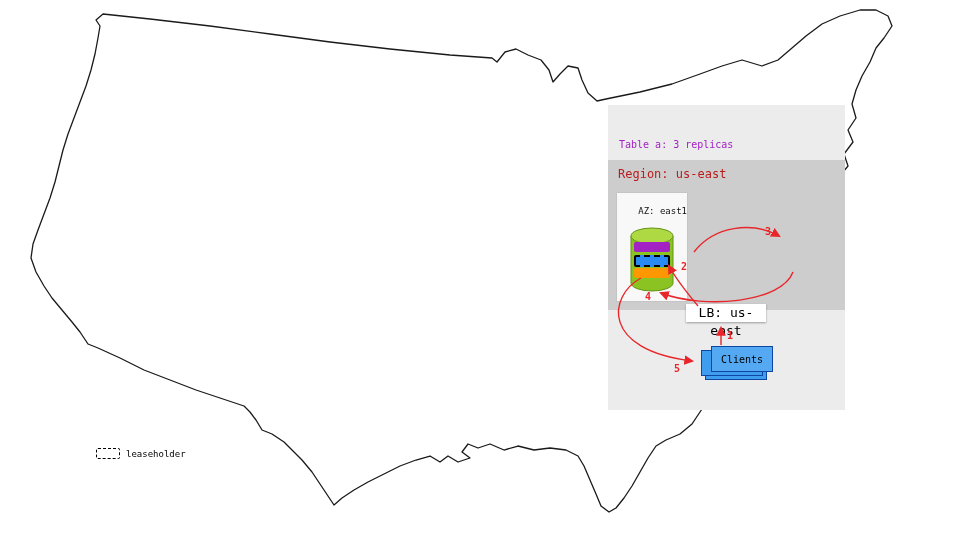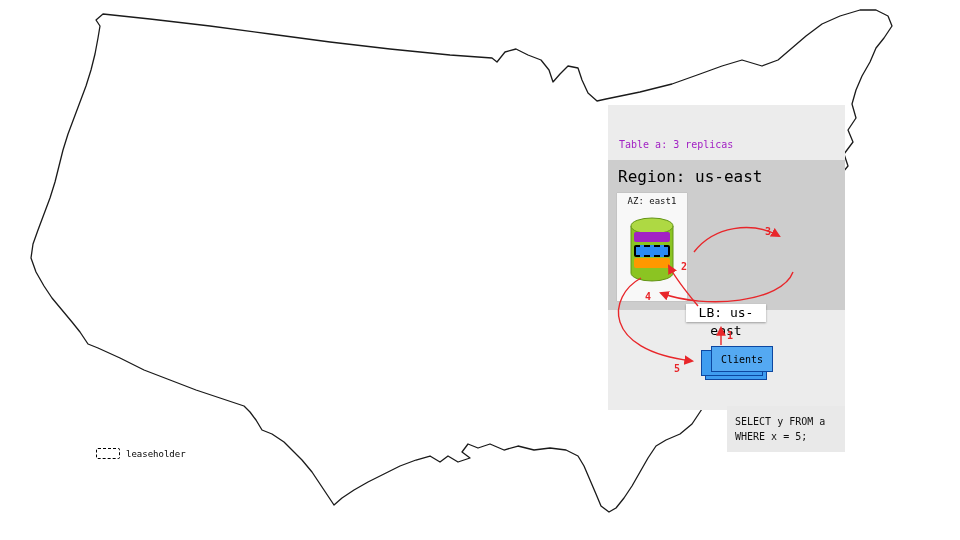--- a/index.html
+++ b/index.html
@@ -7,24 +7,24 @@
          font-family:"DejaVu Sans Mono","Liberation Mono",monospace;}
   svg{display:block;}
   .us-map{position:absolute;left:0;top:0;z-index:0;}
 
   
   .panel{position:absolute;left:608px;top:105px;width:237px;height:305px;background:#ececec;z-index:1;}
   .legend{position:absolute;left:11px;top:7px;font-size:10px;line-height:13px;white-space:pre;}
   .legend-line{display:block;}
 
   .region{position:absolute;left:0;top:55px;width:237px;height:150px;background:#cdcdcd;}
-  .region-title{position:absolute;left:10px;top:7px;font-size:16px;color:#000000;}
+  .region-title{position:absolute;left:10px;top:7px;font-size:12px;color:#b91c1c;}
   .az-row{position:absolute;left:9px;top:33px;display:flex;gap:3px;}
   .az{position:relative;width:70px;height:108px;background:#f8f8f8;box-shadow:0 0 1px rgba(0,0,0,.25);}
-  .az-label{margin-top:3px;text-align:center;font-size:9px;color:#111;}
+  .az-label{margin-top:13px;text-align:right;font-size:9px;color:#111;}
   .cyl{position:relative;width:48px;height:68px;margin:10px auto 0 auto;}
   .bar{position:absolute;left:6px;width:36px;height:10px;border-radius:2px;box-sizing:border-box;z-index:2;}
   .bar-a{top:16px;}
   .bar-i{top:29px;}
   .bar-b{top:42px;}
   .leasehold{border:2px dashed #000;height:12px;}
   .bar-b-off{top:47px;left:1px;}
 
   .lb-box{position:absolute;left:78px;top:199px;width:80px;height:18px;background:#fff;z-index:3;
           font-size:13px;line-height:18px;text-align:center;color:#000;box-shadow:0 1px 2px rgba(0,0,0,.35);}
@@ -102,24 +102,20 @@
     <div class="lb-box">LB: us-east</div>
 
     <div class="clients">
       <div class="client-layer client-l3"></div>
       <div class="client-layer client-l2"></div>
       <div class="client-layer client-main">Clients</div>
     </div>
 
   </div>
 
-  <div class="query-box">
-    <div>SELECT y FROM a</div>
-    <div>WHERE x = 5;</div>
-  </div>
 
   <div class="lh-legend">
     <span class="lh-swatch"></span>
     <span>leaseholder</span>
   </div>
 
   <svg class="arrows" width="960" height="540" viewBox="0 0 960 540">
     <defs>
       <marker id="ah" markerWidth="7" markerHeight="7" refX="5.5" refY="3.5" orient="auto">
         <path d="M0,0 L7,3.5 L0,7 Z" fill="#e8262a"></path>

